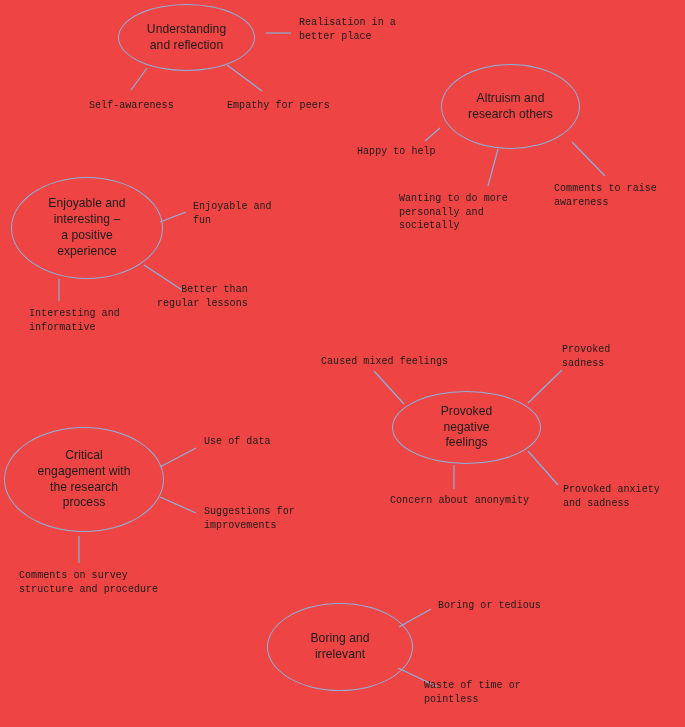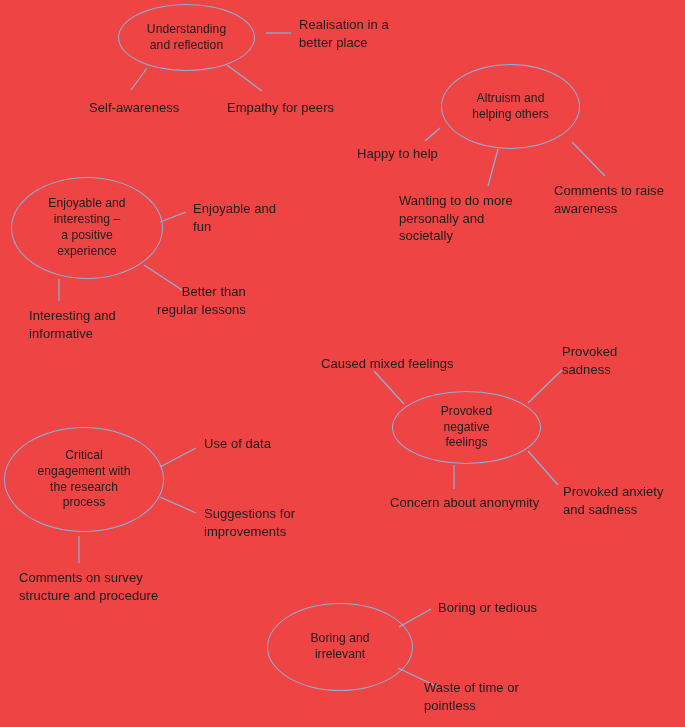--- a/index.html
+++ b/index.html
@@ -39,25 +39,26 @@
   .node-label {
     font-size: 12.1px;
     line-height: 1.32;
     color: #1c1c1c;
     letter-spacing: 0.05px;
     white-space: pre-line;
     padding: 0 6px;
   }
   .leaf {
     position: absolute;
-    font-size: 13px;
+    font-size: 10px;
     line-height: 1.35;
     color: #1c1c1c;
     letter-spacing: 0.05px;
     white-space: pre-line;
+    font-family: Liberation Mono, monospace;
   }
 </style>
 </head>
 <body>
 
 <div id="canvas">
 
   <svg id="edges" viewBox="0 0 685 727" width="685" height="727" aria-hidden="true">
       <line x1="266" y1="33" x2="291" y2="33" stroke="#89b3dd" stroke-width="1.2"></line>
       <line x1="147" y1="68" x2="131" y2="90" stroke="#89b3dd" stroke-width="1.2"></line>
@@ -79,21 +80,21 @@
       <line x1="398" y1="668" x2="438" y2="687" stroke="#89b3dd" stroke-width="1.2"></line>
     </svg>
 
   <div id="nodes-layer">
       <div class="node" style="left: 118px; top: 4px; width: 137px; height: 67px; border-color: rgb(137, 179, 221);">
         <div class="node-label" style="color: rgb(28, 28, 28);">Understanding
 and reflection</div>
       </div>
       <div class="node" style="left: 441px; top: 64px; width: 139px; height: 85px; border-color: rgb(137, 179, 221);">
         <div class="node-label" style="color: rgb(28, 28, 28);">Altruism and
-helping others</div>
+research others</div>
       </div>
       <div class="node" style="left: 11px; top: 177px; width: 152px; height: 102px; border-color: rgb(137, 179, 221);">
         <div class="node-label" style="color: rgb(28, 28, 28);">Enjoyable and
 interesting –
 a positive
 experience</div>
       </div>
       <div class="node" style="left: 4px; top: 427px; width: 160px; height: 105px; border-color: rgb(137, 179, 221);">
         <div class="node-label" style="color: rgb(28, 28, 28);">Critical
 engagement with

